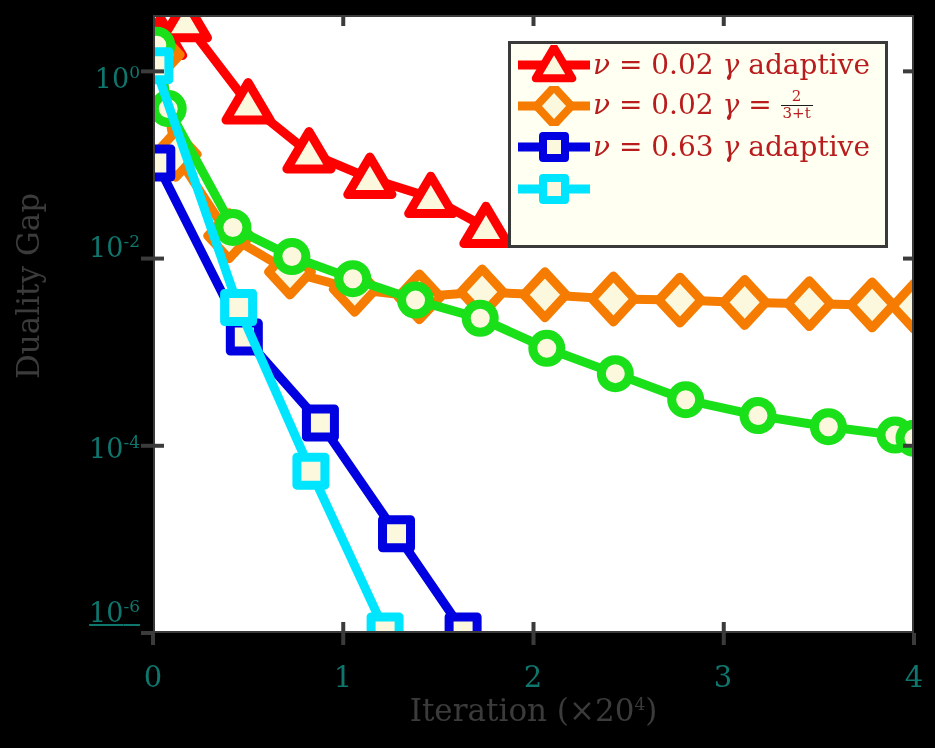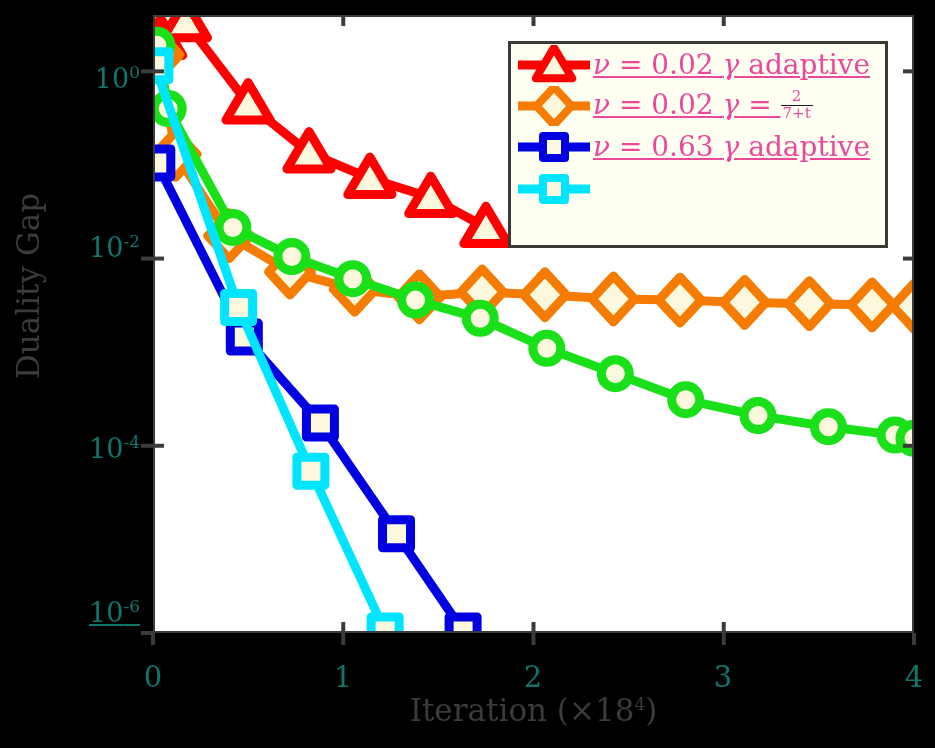--- a/index.html
+++ b/index.html
@@ -16,21 +16,21 @@
   .sup{font-size:17px;vertical-align:super;}
   #ylabel{position:absolute;left:-92px;top:268px;width:240px;
           transform:rotate(-90deg);text-align:center;font-size:31px;color:#3b3b3b;}
   #ylabel-wrap{position:absolute;left:0;top:0;width:1px;height:1px;}
   #xlabel{position:absolute;left:153px;top:692px;width:761px;text-align:center;
           font-size:31px;color:#3b3b3b;}
   #legend{position:absolute;left:508px;top:41px;width:380px;height:207px;
           background:#fffff2;border:3px solid #3a3a3a;box-sizing:border-box;}
   .lgrow{display:flex;align-items:center;height:41.4px;padding-left:4px;}
   .lgsym{width:78px;height:40px;flex:0 0 78px;}
-  .lgtxt{font-size:28px;color:#ec4899;white-space:nowrap;line-height:1;text-decoration:underline;}
+  .lgtxt{font-size:28px;color:#b91c1c;white-space:nowrap;line-height:1;}
   .frac{display:inline-block;vertical-align:middle;text-align:center;
         font-size:15px;line-height:1.05;position:relative;top:-1px;}
   .frac .num{display:block;border-bottom:1.5px solid #1a1a1a;padding:0 2px;}
   .frac .den{display:block;padding:0 2px;}
   i{font-family:"DejaVu Serif","Liberation Serif",serif;}
 </style>
 </head>
 <body>
 
 <div id="fig">
@@ -134,40 +134,40 @@
 
   <div class="axtxt xtick" style="left:123px;top:660px;">0</div>
   <div class="axtxt xtick" style="left:313px;top:660px;">1</div>
   <div class="axtxt xtick" style="left:503px;top:660px;">2</div>
   <div class="axtxt xtick" style="left:693px;top:660px;">3</div>
   <div class="axtxt xtick" style="left:884px;top:660px;">4</div>
 
   <div id="ylabel-wrap">
     <div id="ylabel">Duality Gap</div>
   </div>
-  <div id="xlabel"><span>Iteration</span> (<span>×18</span><span class="sup">4</span>)</div>
+  <div id="xlabel"><span>Iteration</span> (<span>×20</span><span class="sup">4</span>)</div>
 
   <div id="legend">
       <div class="lgrow">
         <span class="lgsym">
           <svg width="78" height="40" viewBox="0 0 78 40">
             <line x1="3" y1="20" x2="75" y2="20" stroke="#ff0000" stroke-width="9" stroke-linecap="butt"></line>
             <path d="M39,2.5 L57.2,33.3 L20.8,33.3 Z" fill="#fbf8dd" stroke="#ff0000" stroke-width="8" stroke-linejoin="round"></path>
           </svg>
         </span>
         <span class="lgtxt"><i>ν</i> = 0.02 <i>γ</i> adaptive</span>
       </div>
       <div class="lgrow">
         <span class="lgsym">
           <svg width="78" height="40" viewBox="0 0 78 40">
             <line x1="3" y1="20" x2="75" y2="20" stroke="#f57c00" stroke-width="9" stroke-linecap="butt"></line>
             <path d="M39,1.0999999999999979 L56.5,20 L39,38.900000000000006 L21.5,20 Z" fill="#fbf8dd" stroke="#f57c00" stroke-width="8" stroke-linejoin="round"></path>
           </svg>
         </span>
-        <span class="lgtxt"><i>ν</i> = 0.02 <i>γ</i> = <span class="frac"><span class="num">2</span><span class="den">7+t</span></span></span>
+        <span class="lgtxt"><i>ν</i> = 0.02 <i>γ</i> = <span class="frac"><span class="num">2</span><span class="den">3+t</span></span></span>
       </div>
       <div class="lgrow">
         <span class="lgsym">
           <svg width="78" height="40" viewBox="0 0 78 40">
             <line x1="3" y1="20" x2="75" y2="20" stroke="#0000e0" stroke-width="9" stroke-linecap="butt"></line>
             <path d="M28,9 L50,9 L50,31 L28,31 Z" fill="#fbf8dd" stroke="#0000e0" stroke-width="8" stroke-linejoin="round"></path>
           </svg>
         </span>
         <span class="lgtxt"><i>ν</i> = 0.63 <i>γ</i> adaptive</span>
       </div>

